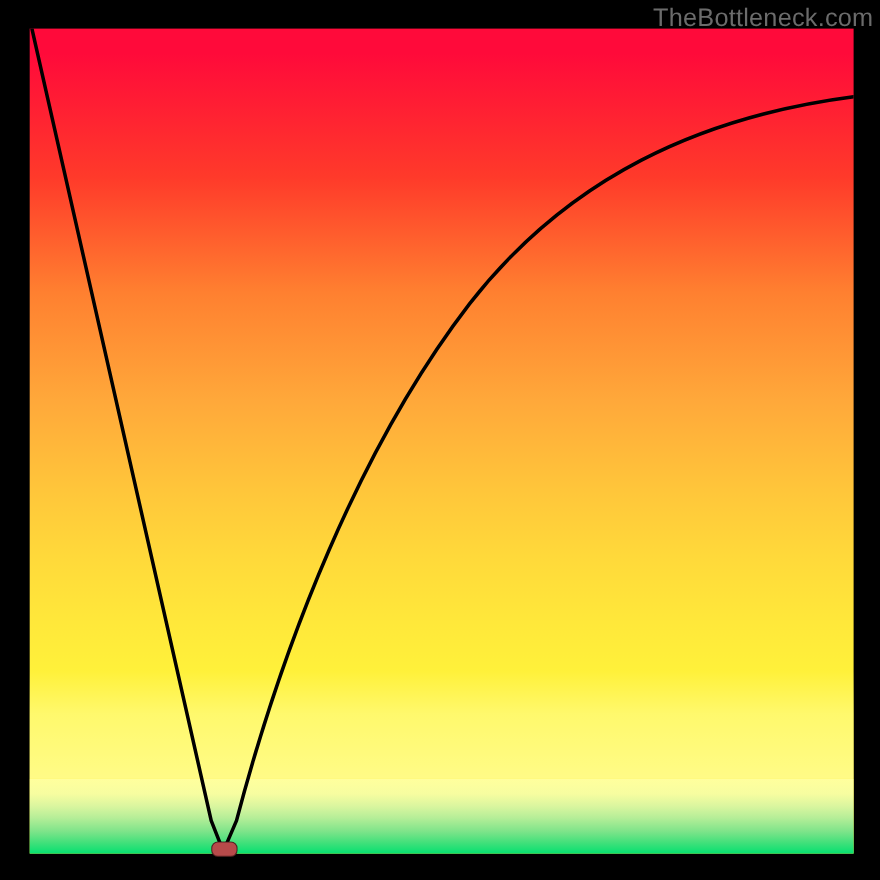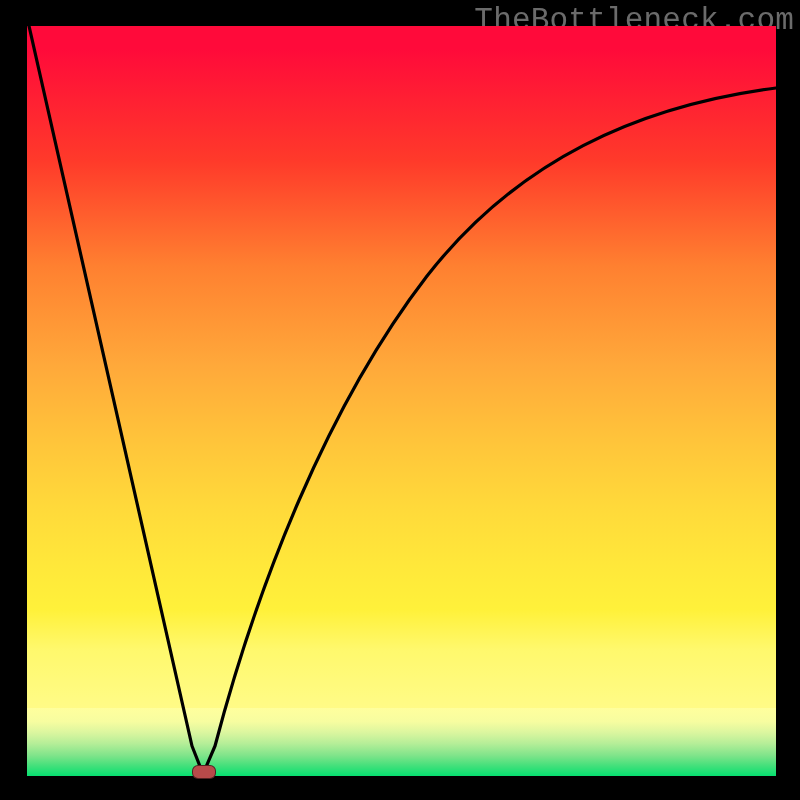--- a/index.html
+++ b/index.html
@@ -78,25 +78,24 @@
     height: 12px;
     border-radius: 6px;
     background: #b74a4a;
     border: 1px solid rgba(0,0,0,0.55);
   }
   .watermark {
     position: absolute;
     top: 3px;
     right: 6px;
     color: #6b6b6b;
-    font-size: 31px;
+    font-size: 23px;
     font-weight: 500;
     letter-spacing: 0.2px;
     user-select: none;
-    font-family: Liberation Mono, monospace;
   }
 </style>
 </head>
 <body>
 
 <div class="frame">
 
   <div class="watermark">TheBottleneck.com</div>
 
   <div class="plot">

